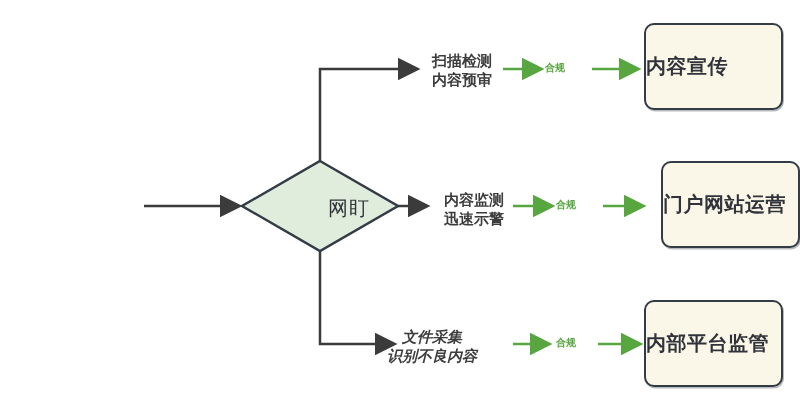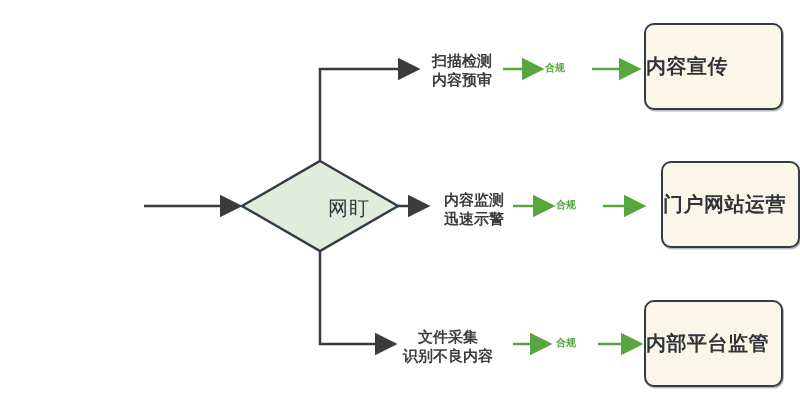--- a/index.html
+++ b/index.html
@@ -48,21 +48,21 @@
     width: 120px;
     text-align: center;
     font-weight: bold;
     font-size: 15px;
     line-height: 19px;
     color: #3d3d3d;
     white-space: pre-line;
   }
   .step-0 { left: 402px; top: 51px;  }
   .step-1 { left: 414px; top: 190px; }
-  .step-2 { left: 388px; top: 327px; }
+  .step-2 { left: 372px; top: 327px; font-style: italic; }
 
   .verdict {
     position: absolute;
     width: 48px;
     text-align: left;
     font-weight: bold;
     font-size: 10px;
     color: #57A63F;
   }
   .verdict-0 { left: 545px; top: 61px;  }

